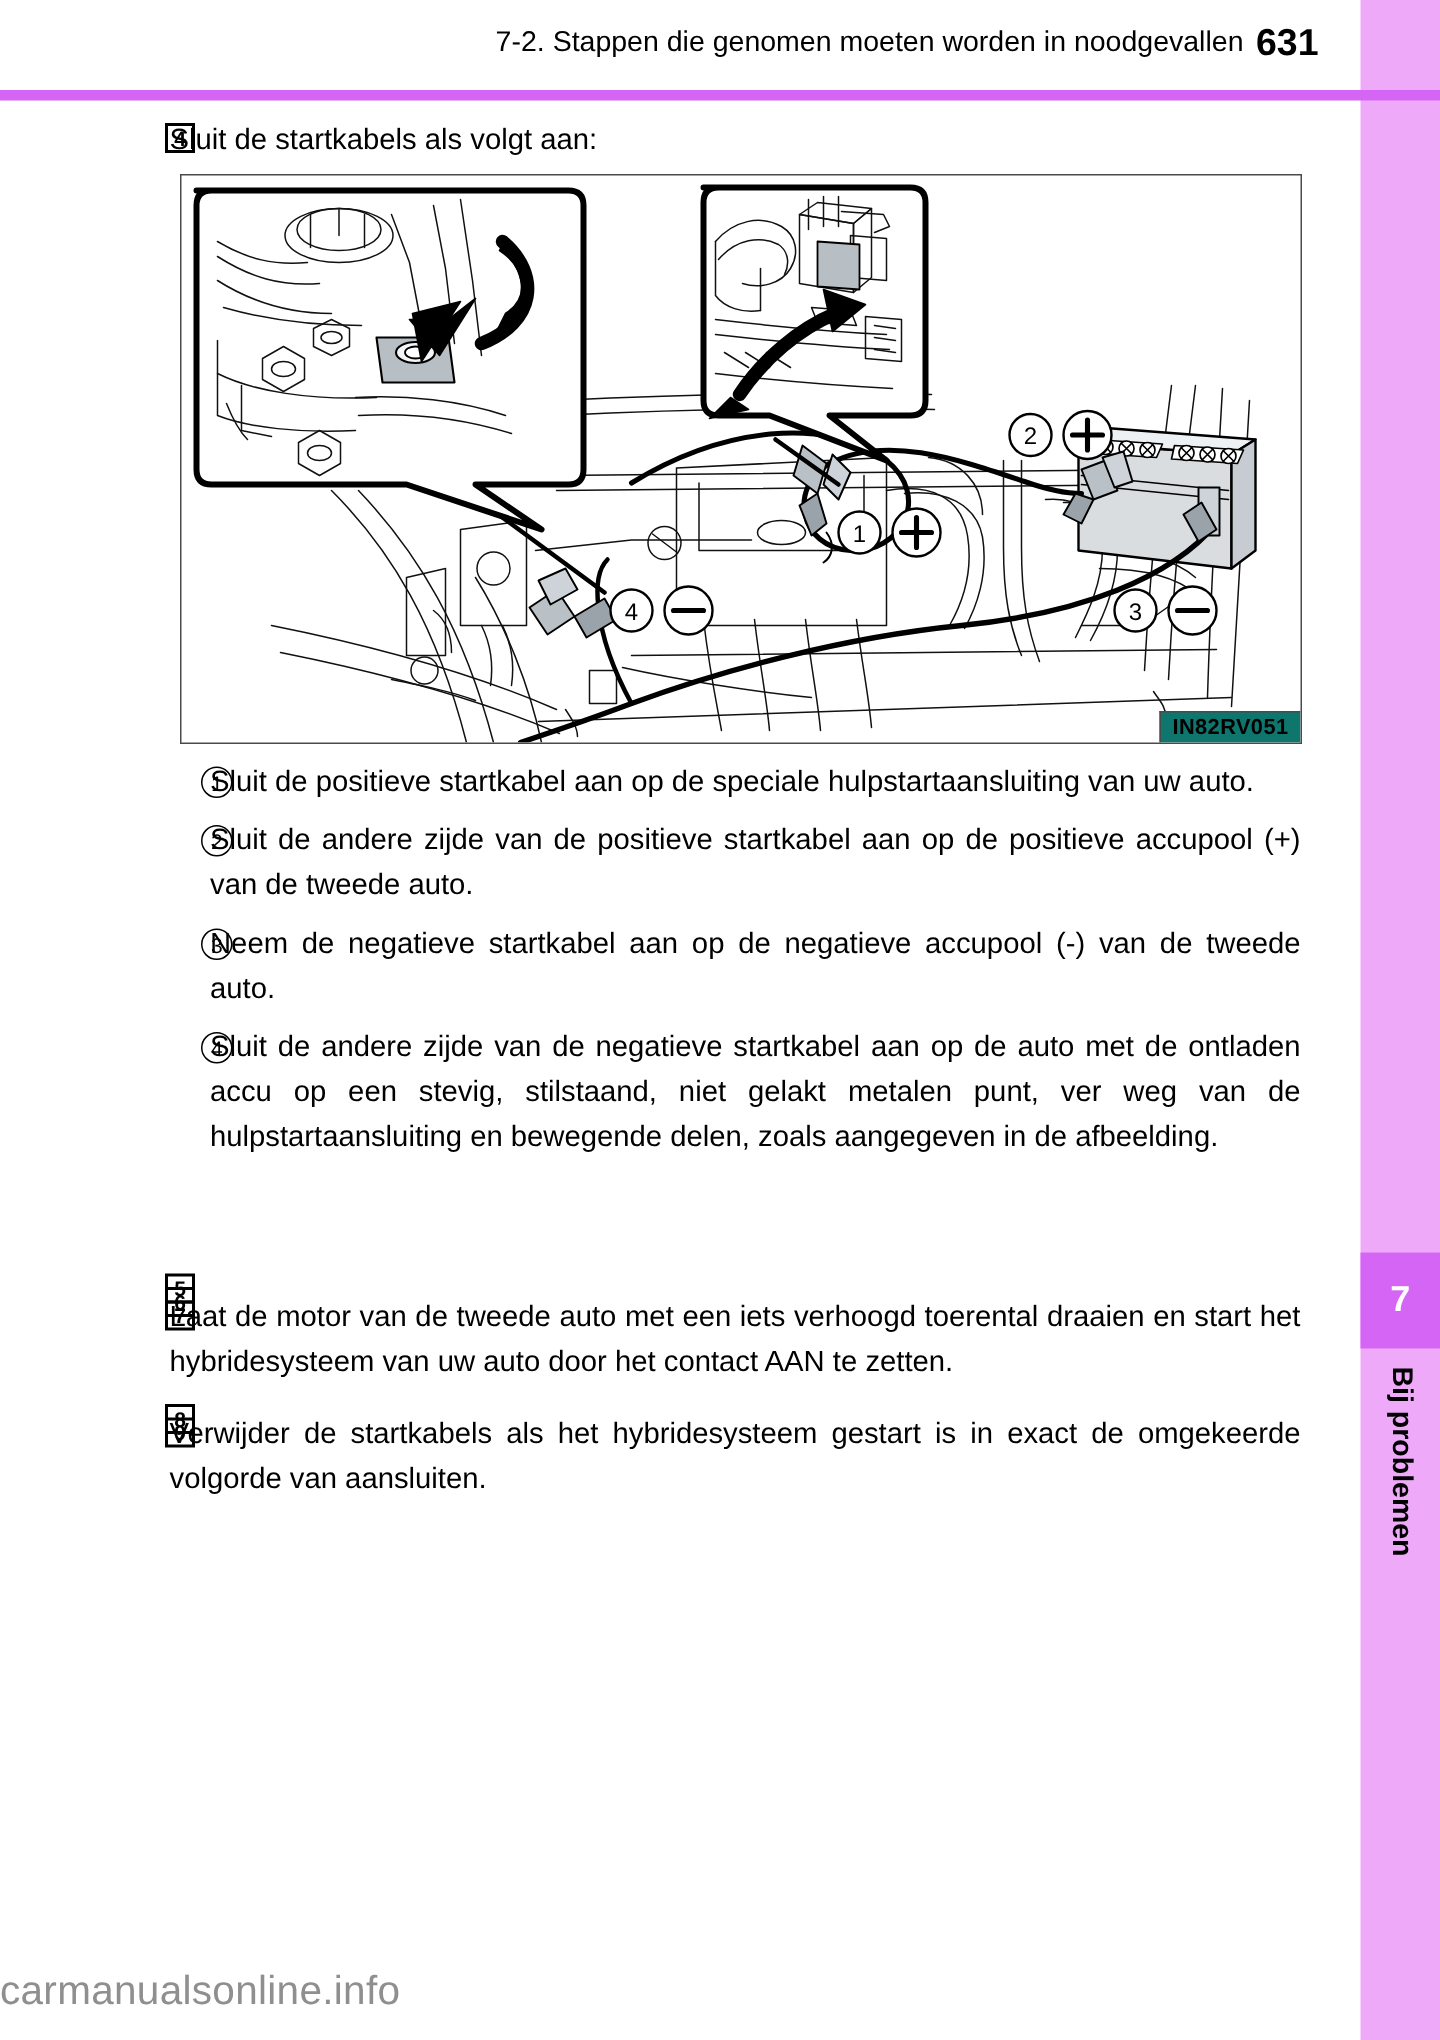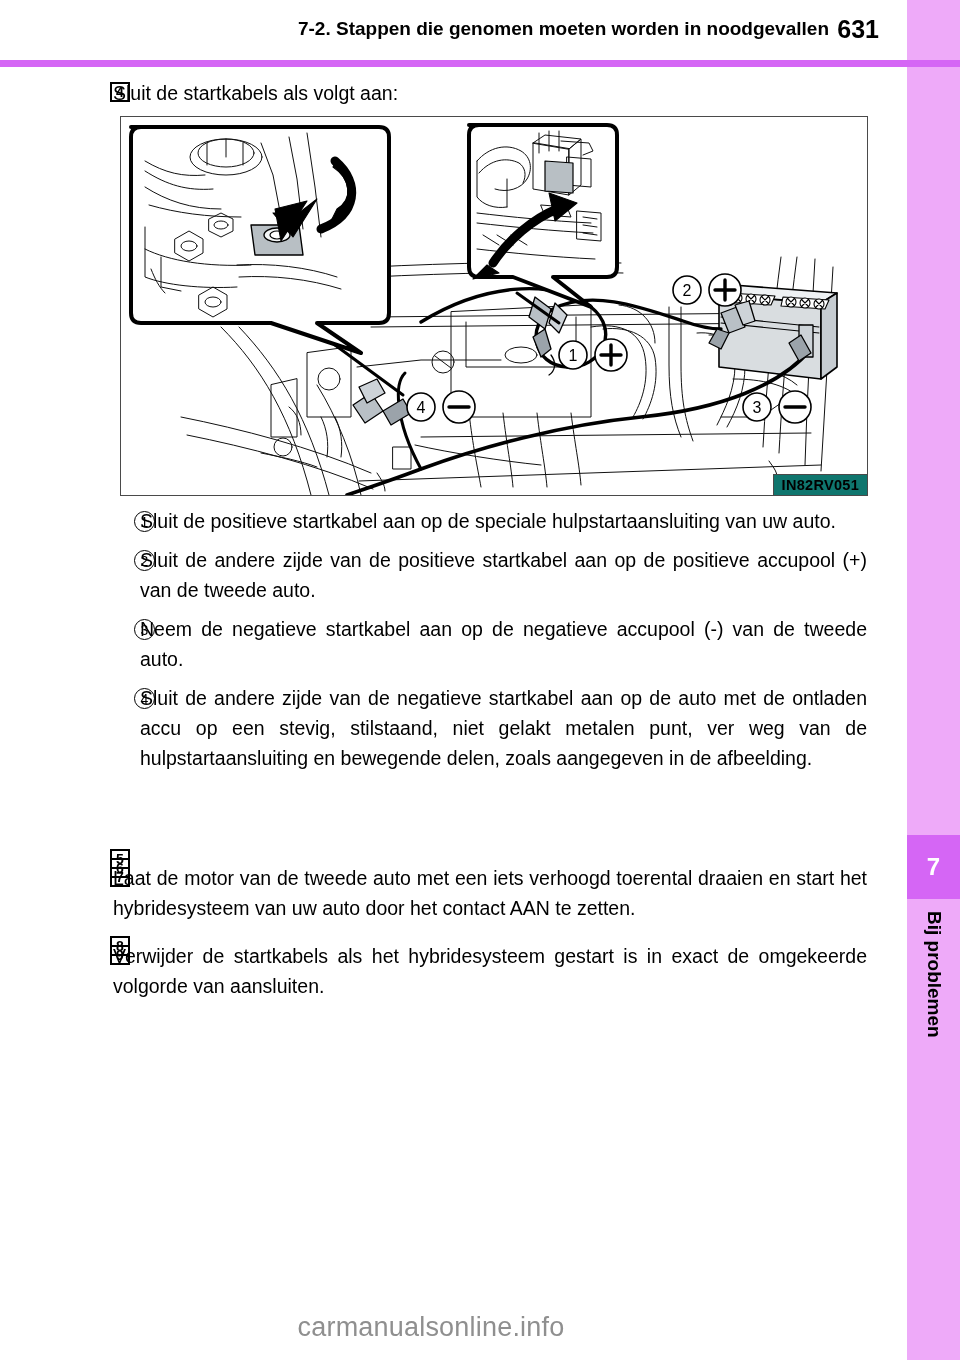--- a/index.html
+++ b/index.html
@@ -52,21 +52,21 @@
   
   #header {
     position: absolute;
     left: 0; top: 0; width: 907px; height: 60px;
   }
   #header-title {
     position: absolute;
     right: 78px; top: 29px;
     transform: translateY(-50%);
     font-size: 19px;
-    font-weight: bold;
+    font-weight: normal;
     white-space: nowrap;
   }
   #header-pageno {
     position: absolute;
     right: 28px; top: 29px;
     transform: translateY(-50%);
     font-size: 25px;
     font-weight: bold;
   }
   #header-rule {
@@ -149,21 +149,21 @@
     font-size: 14.5px;
     font-weight: bold;
     letter-spacing: .3px;
   }
   #illus svg { display:block; }
 
   
   #watermark {
     position: absolute;
     left: 0; top: 1312px; width: 876px;
-    text-align: center;
+    text-align: left;
     padding-right: 14px;
     box-sizing: border-box;
     font-size: 27px;
     color: #8f8f8f;
     letter-spacing: .2px;
   }
 </style>
 </head>
 <body>
 

